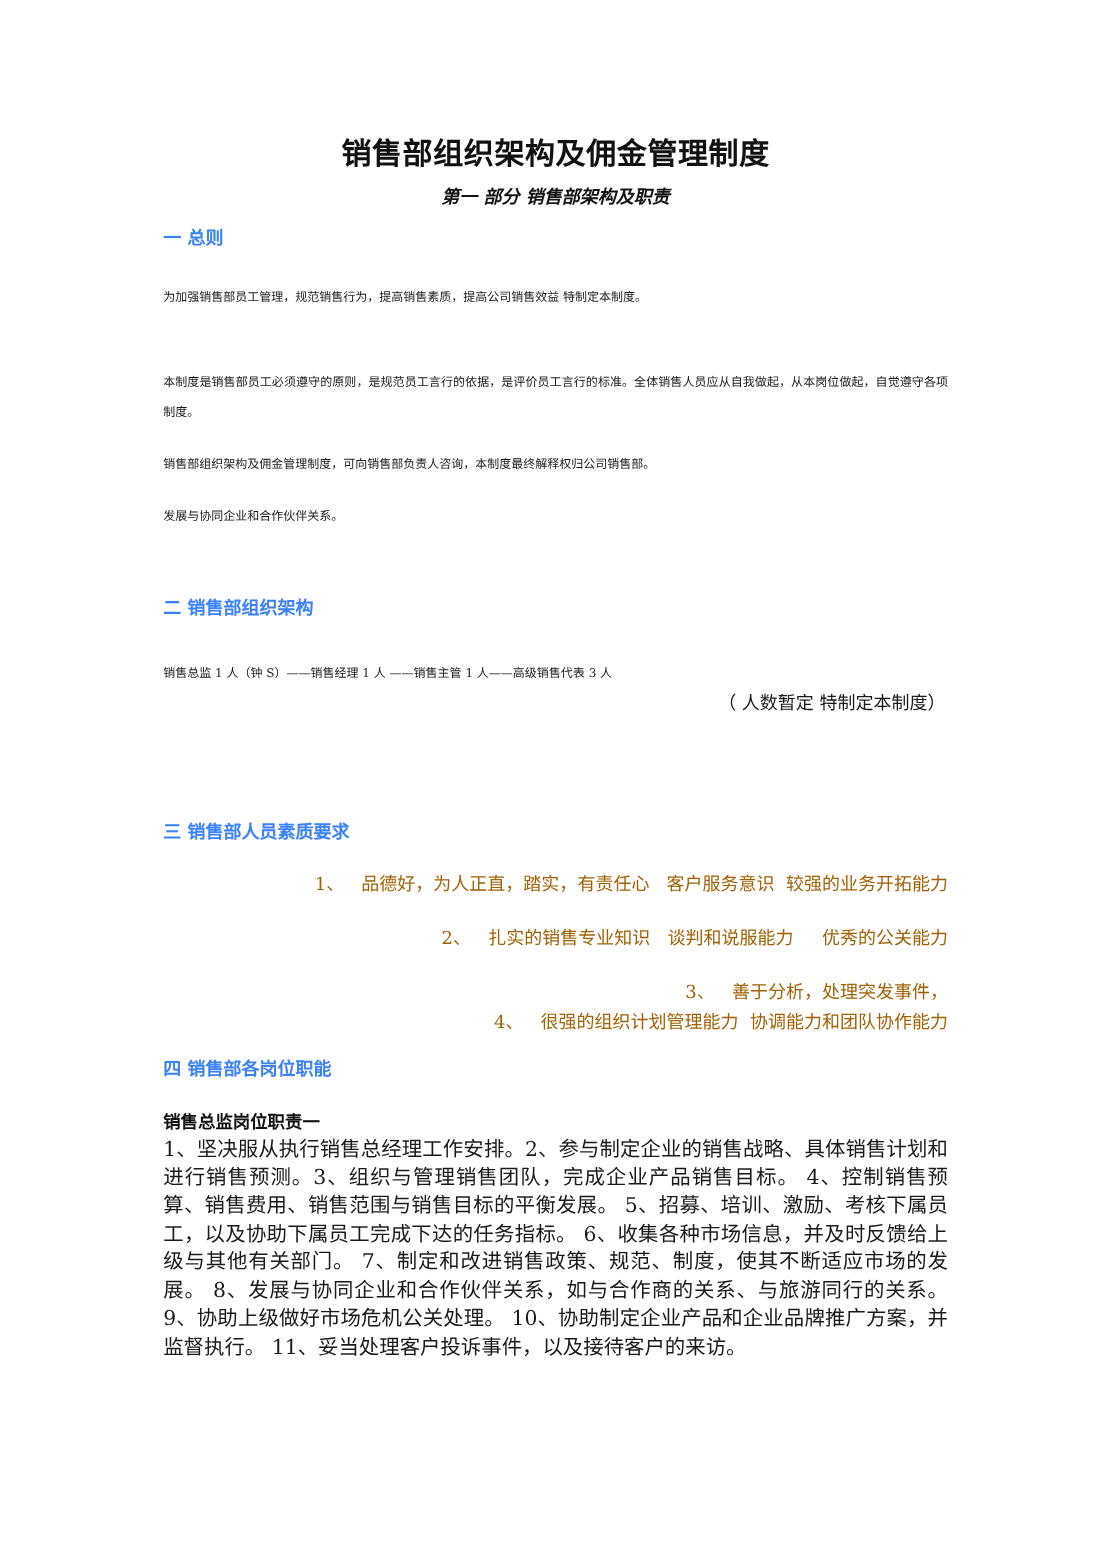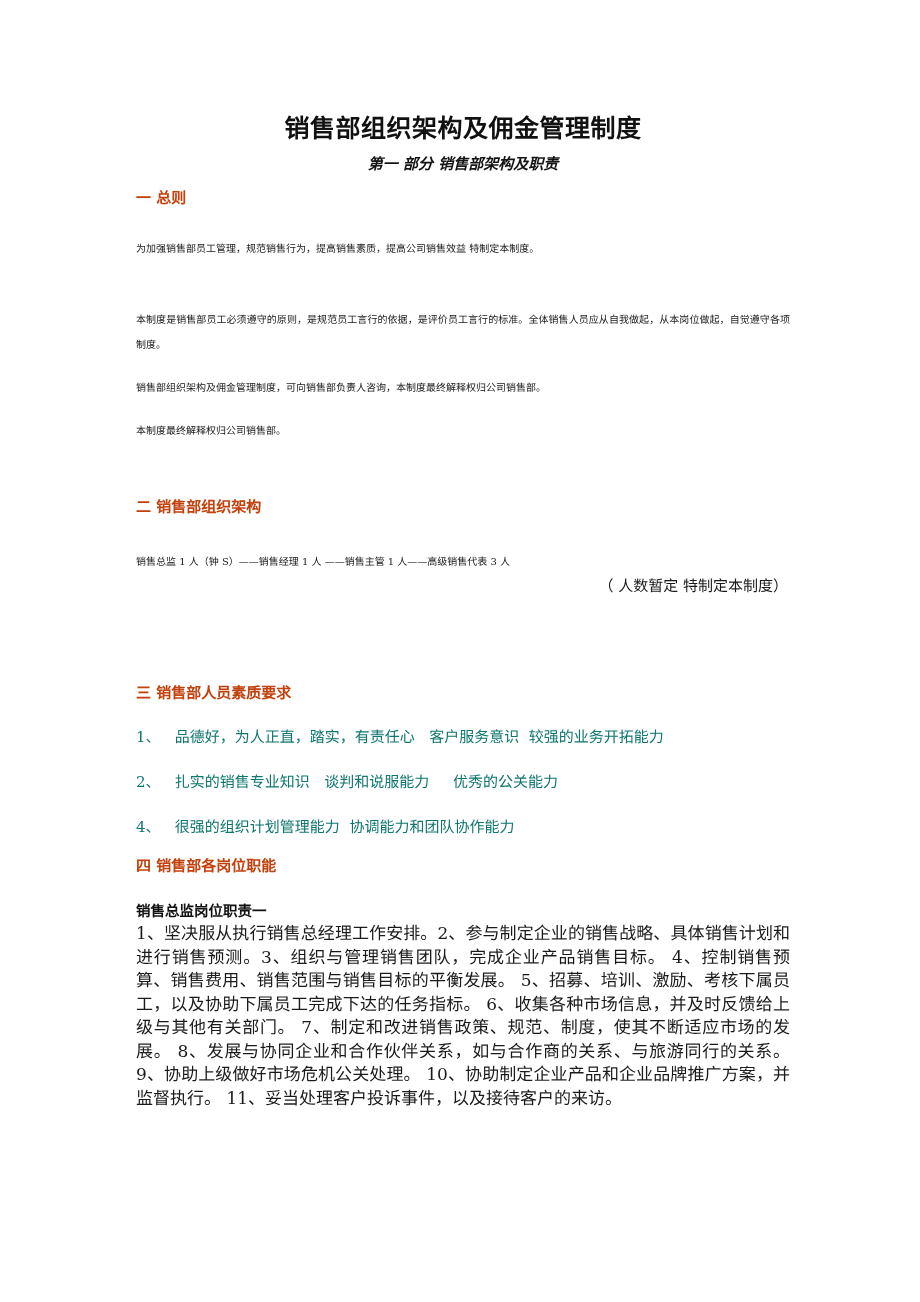--- a/index.html
+++ b/index.html
@@ -51,21 +51,21 @@
     font-style: italic;
   }
 
   
   .sec-heading {
     font-family: "DejaVu Sans", "Liberation Sans", sans-serif;
     font-weight: bold;
     font-size: 15px;
     line-height: 24px;
     margin: 0;
-    color: #c2410c;
+    color: #3b82f6;
   }
   .sub-heading {
     font-family: "DejaVu Sans", "Liberation Sans", sans-serif;
     font-weight: bold;
     font-size: 14.5px;
     line-height: 22px;
     margin: 0;
     color: #111111;
   }
 
@@ -91,22 +91,23 @@
     margin: 0;
     text-align: right;
     padding-right: 2px;
     color: #1a1a1a;
   }
   .list-item {
     font-family: "DejaVu Serif", "Liberation Serif", serif;
     font-size: 15px;
     line-height: 25px;
     margin: 0;
-    color: #0f766e;
+    color: #a16207;
     white-space: pre;
+    text-align: right;
   }
 
   
   .sp-4  { height: 4px; }
   .sp-14 { height: 14px; }
   .sp-18 { height: 18px; }
   .sp-20 { height: 20px; }
   .sp-22 { height: 22px; }
   .sp-26 { height: 26px; }
   .sp-30 { height: 30px; }
@@ -134,21 +135,21 @@
     <div class="sp-46"></div>
 
     <p class="para">本制度是销售部员工必须遵守的原则，是规范员工言行的依据，是评价员工言行的标准。全体销售人员应从自我做起，从本岗位做起，自觉遵守各项制度。</p>
 
     <div class="sp-18"></div>
 
     <p class="para">销售部组织架构及佣金管理制度，可向销售部负责人咨询，本制度最终解释权归公司销售部。</p>
 
     <div class="sp-18"></div>
 
-    <p class="para">本制度最终解释权归公司销售部。</p>
+    <p class="para">发展与协同企业和合作伙伴关系。</p>
 
     <div class="sp-52"></div>
 
     <h2 class="sec-heading">二  销售部组织架构</h2>
 
     <div class="sp-30"></div>
 
     <p class="para">销售总监 1 人（钟 S）——销售经理 1 人 ——销售主管 1 人——高级销售代表 3 人</p>
 
     <p class="right-note">（ 人数暂定  特制定本制度）</p>
@@ -161,20 +162,21 @@
     <div class="sp-20"></div>
 
     <p class="list-item">1、   品德好，为人正直，踏实，有责任心   客户服务意识  较强的业务开拓能力</p>
 
     <div class="sp-20"></div>
 
     <p class="list-item">2、   扎实的销售专业知识   谈判和说服能力     优秀的公关能力</p>
 
     <div class="sp-20"></div>
 
+    <p class="list-item">3、   善于分析，处理突发事件，</p>
 
     <p class="list-item">4、   很强的组织计划管理能力  协调能力和团队协作能力</p>
 
     <div class="sp-14"></div>
 
     <h2 class="sec-heading">四  销售部各岗位职能</h2>
 
     <div class="sp-22"></div>
 
     <h3 class="sub-heading">销售总监岗位职责一</h3>

